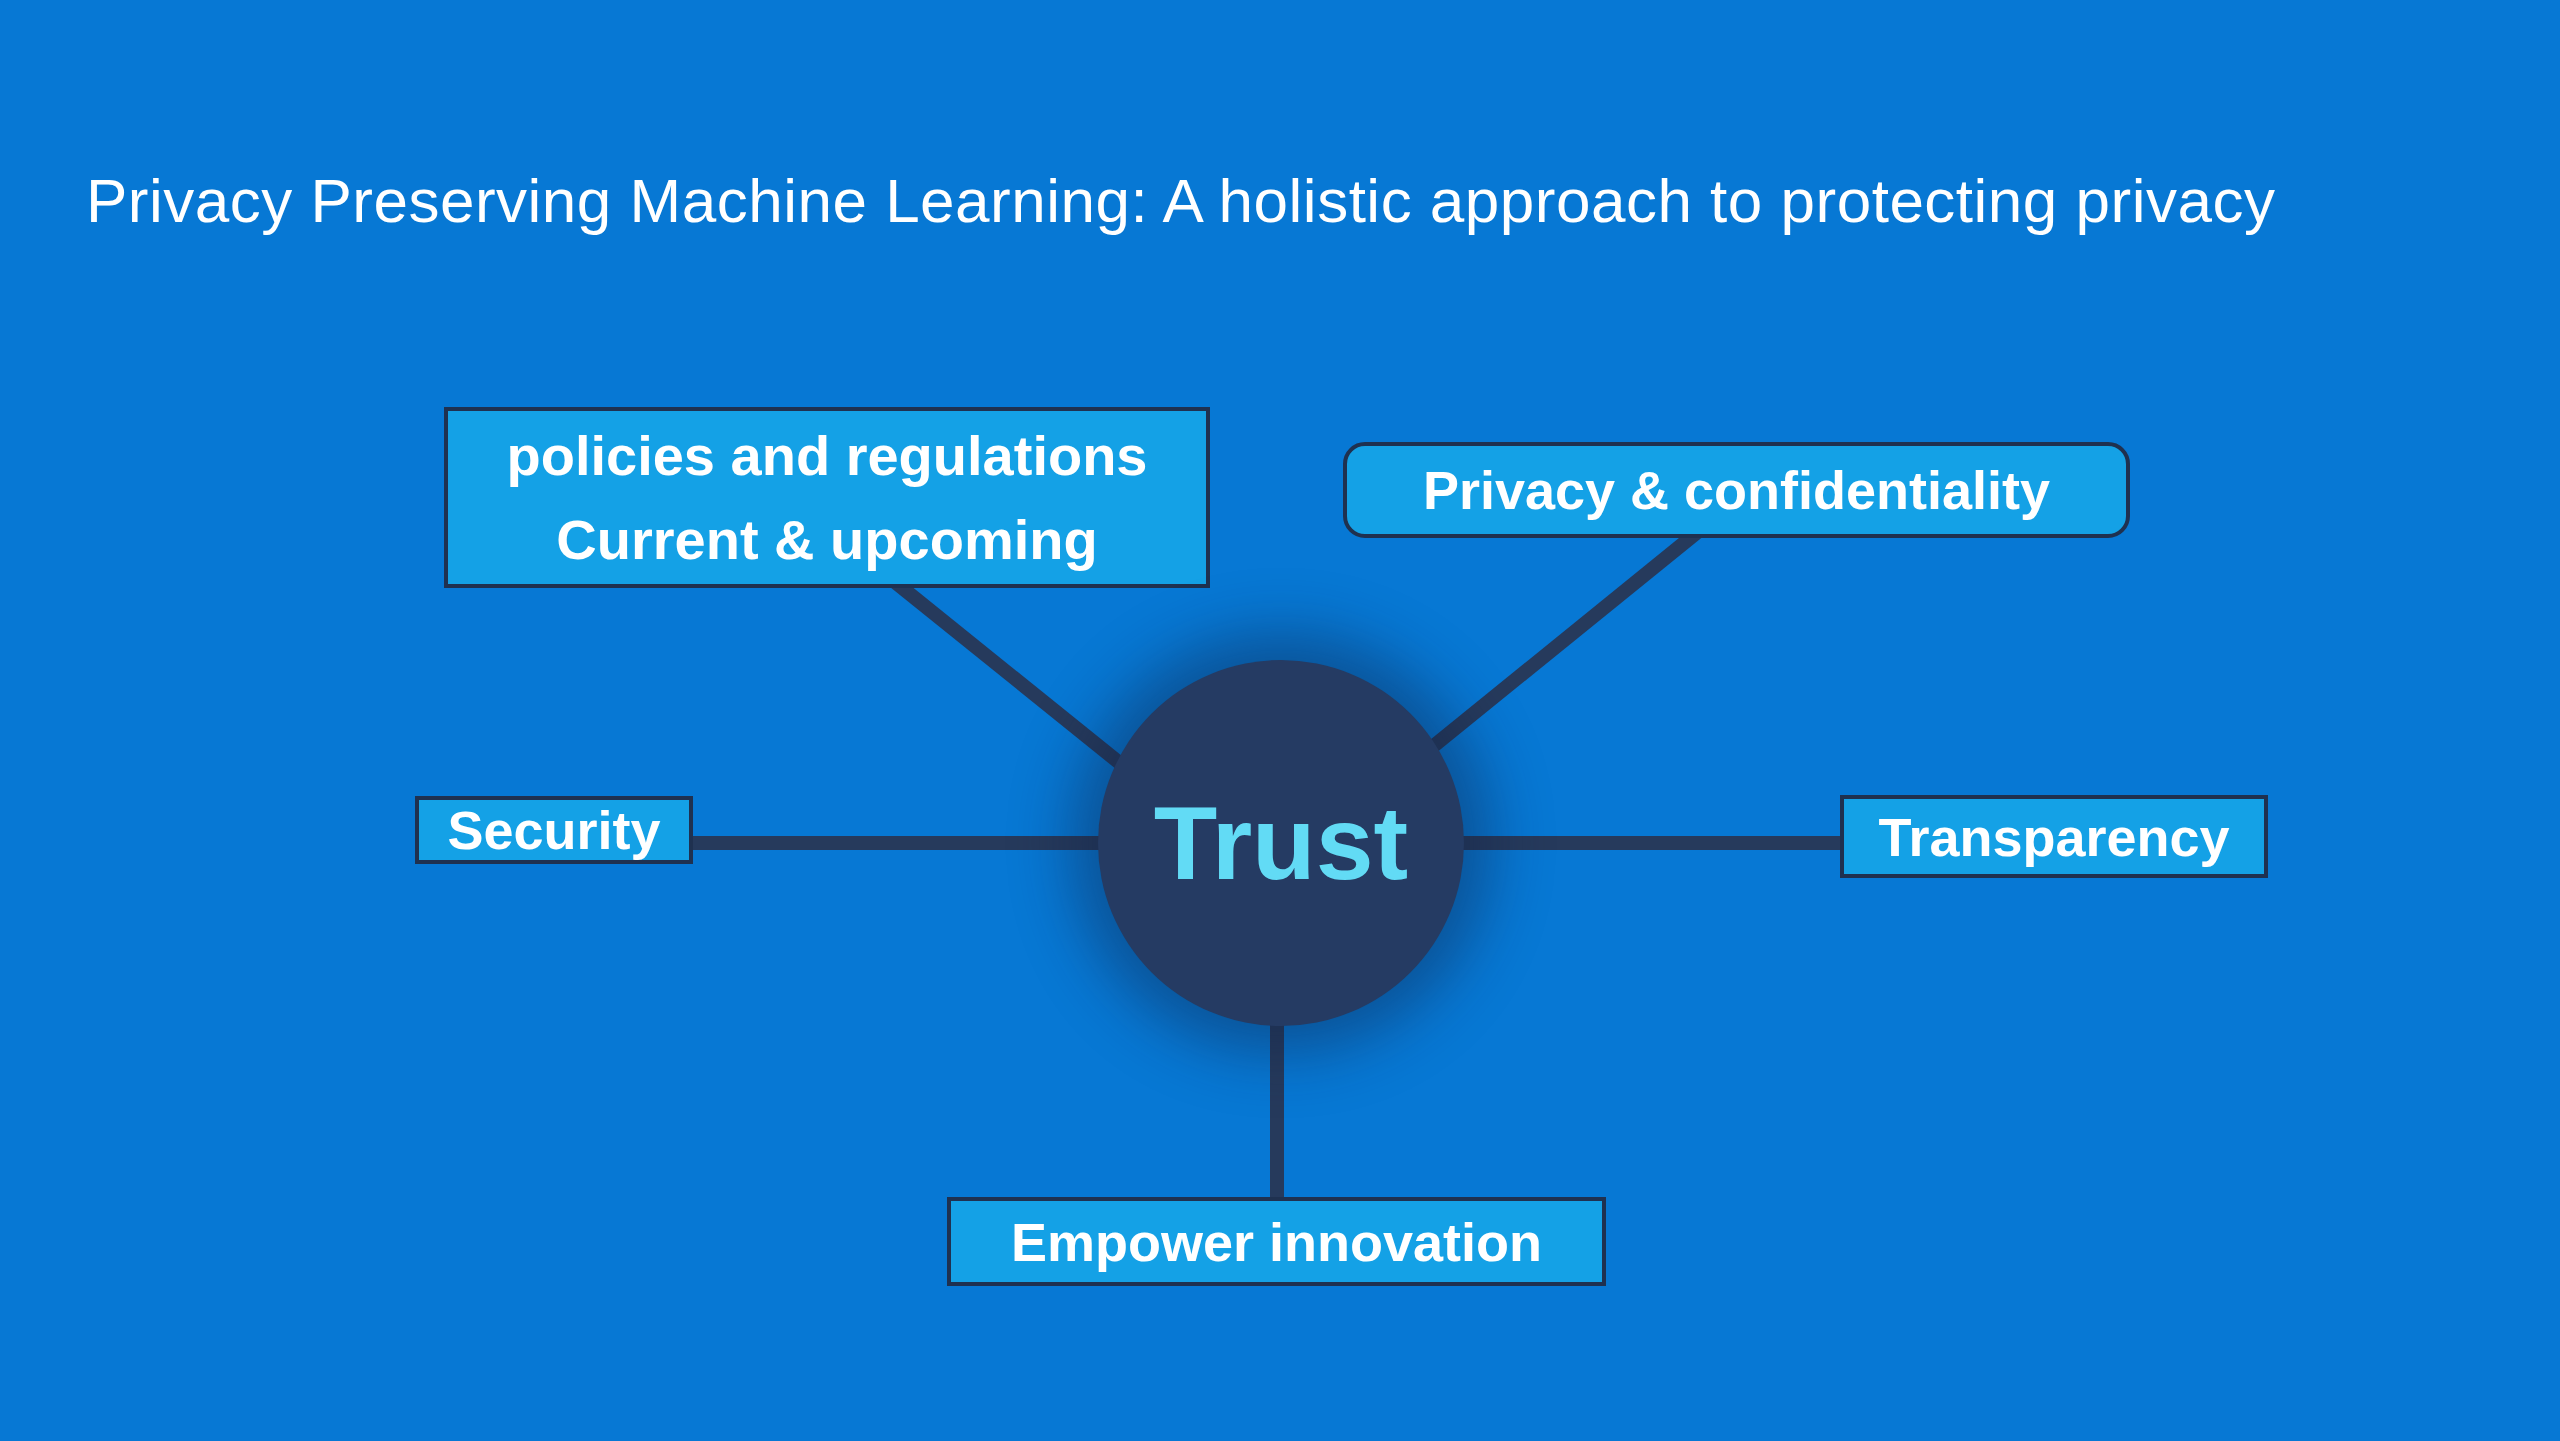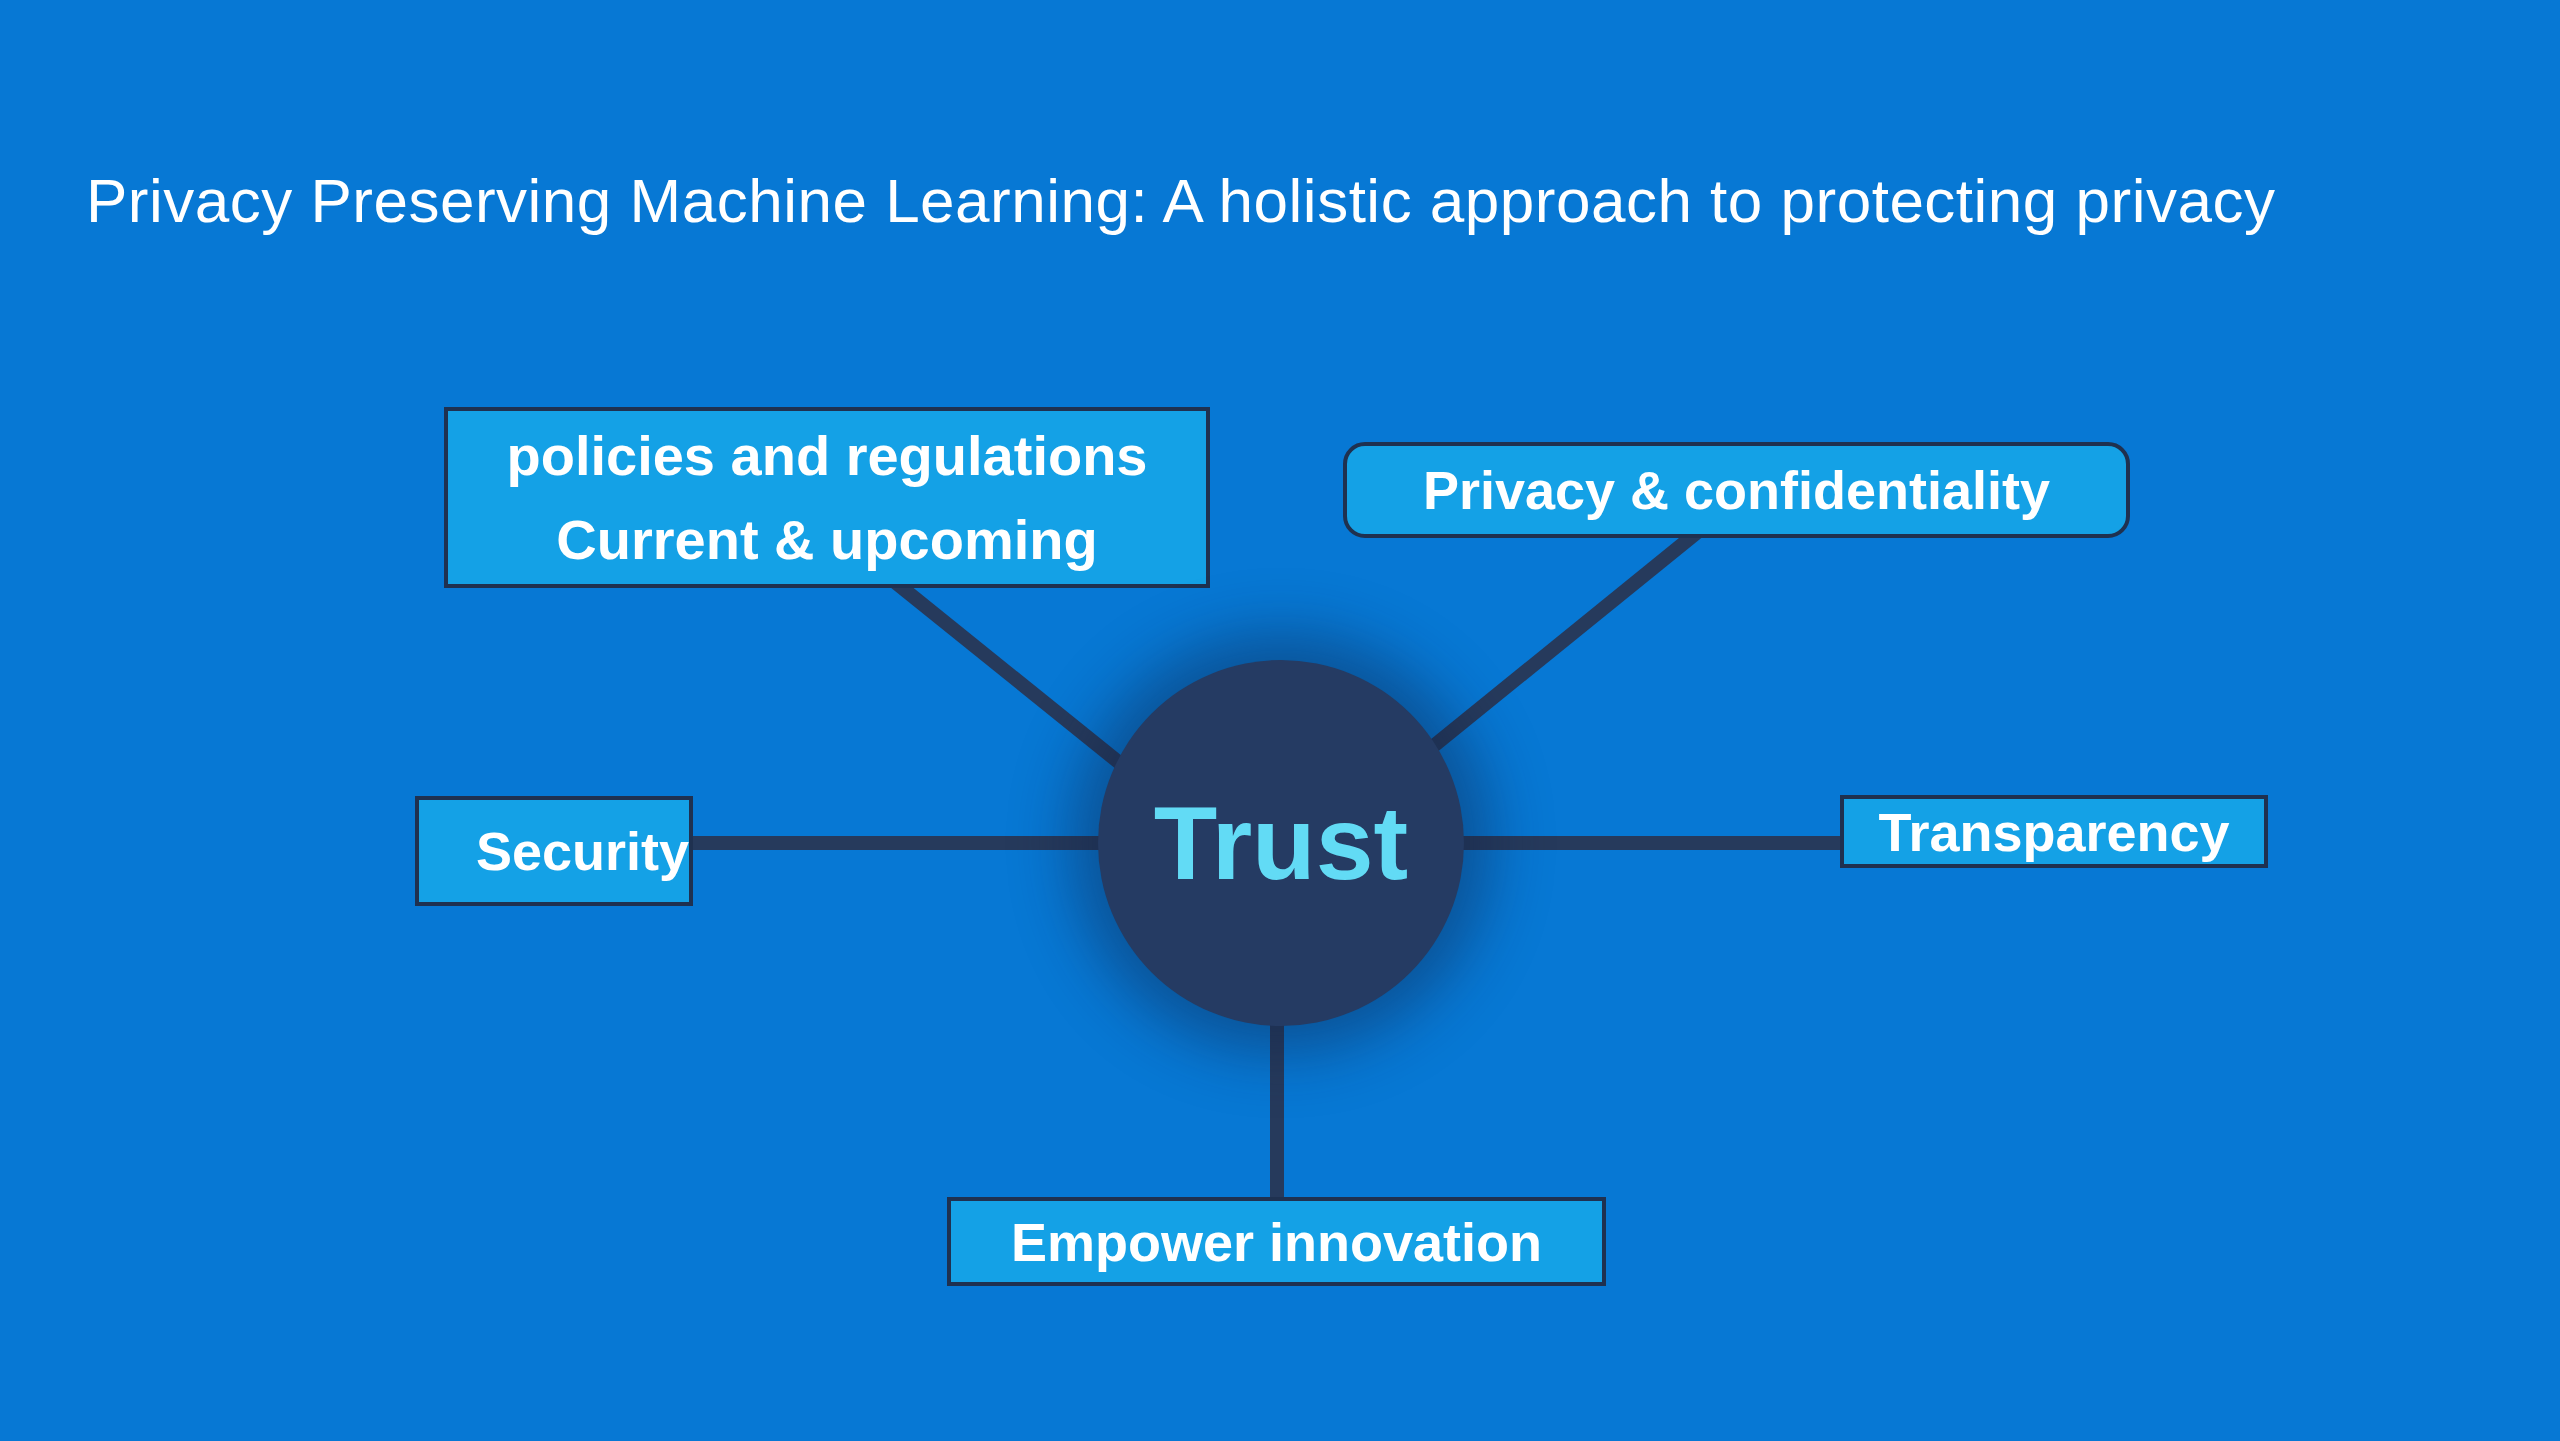--- a/index.html
+++ b/index.html
@@ -68,29 +68,28 @@
     top: 442px;
     width: 787px;
     height: 96px;
     font-size: 54px;
     border-radius: 22px;
   }
   .node-security {
     left: 415px;
     top: 796px;
     width: 278px;
-    height: 110px;
+    height: 68px;
     font-size: 54px;
-    align-items: flex-end;
   }
   .node-transparency {
     left: 1840px;
     top: 795px;
     width: 428px;
-    height: 73px;
+    height: 83px;
     font-size: 54px;
   }
   .node-empower {
     left: 947px;
     top: 1197px;
     width: 659px;
     height: 89px;
     font-size: 54px;
   }
   .center-node {

